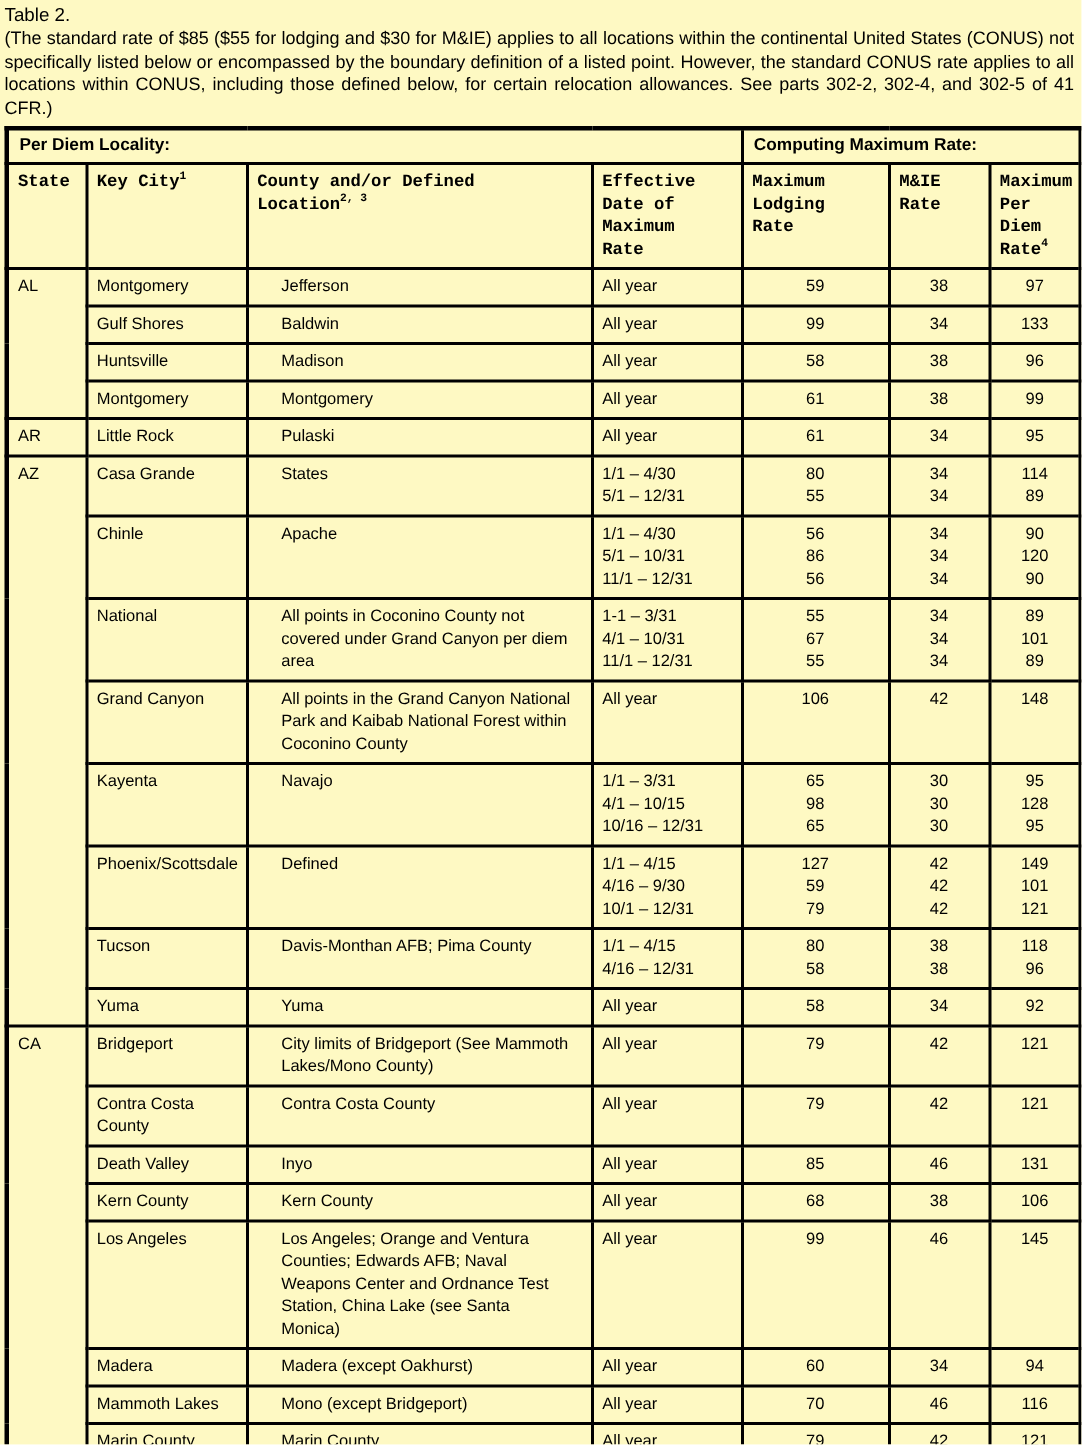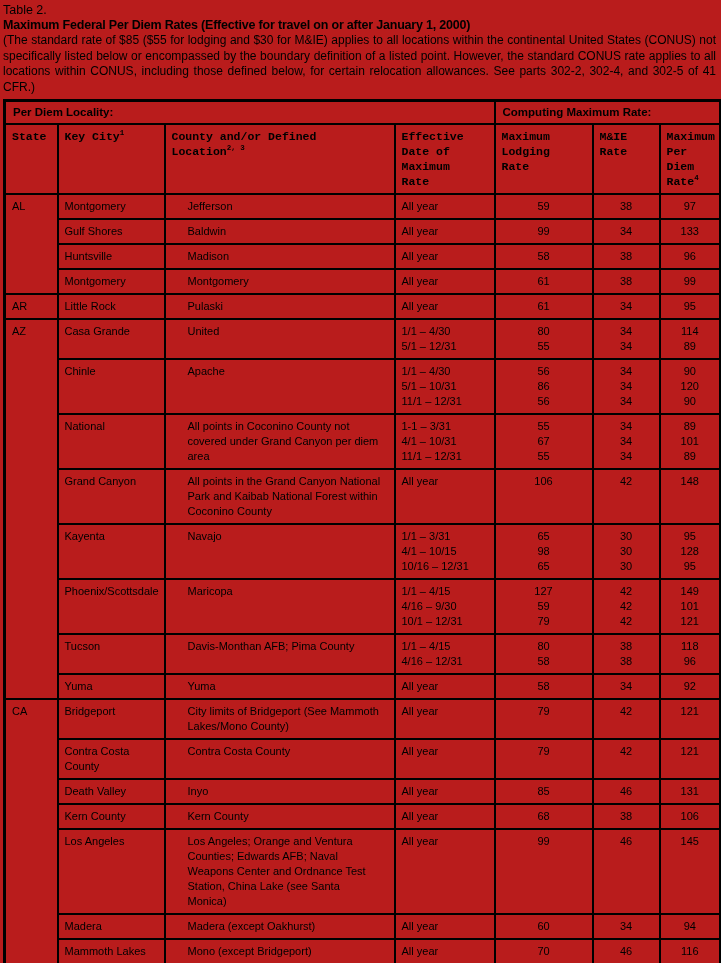--- a/index.html
+++ b/index.html
@@ -7,21 +7,21 @@
     padding: 0;
     background: #ffffff;
     color: #000000;
     font-family: "Liberation Sans", "DejaVu Sans", sans-serif;
   }
   .page {
     width: 721px;
     height: 963px;
     box-sizing: border-box;
     padding: 3px 3px 0 3px;
-    background: #b91c1c;
+    background: #fef9c3;
     overflow: hidden;
   }
   .table-label {
     font-size: 12.5px;
     line-height: 15px;
   }
   .doc-title {
     font-size: 12.5px;
     font-weight: bold;
     line-height: 15px;
@@ -78,21 +78,20 @@
     font-weight: bold;
   }
 </style>
 </head>
 <body>
 
 <div class="page">
 
   <div class="table-label">Table 2.</div>
 
-  <div class="doc-title">Maximum Federal Per Diem Rates (Effective for travel on or after January 1, 2000)</div>
 
   <div class="doc-note">(The standard rate of $85 ($55 for lodging and $30 for M&amp;IE) applies to all locations within the continental United States (CONUS) not specifically listed below or encompassed by the boundary definition of a listed point. However, the standard CONUS rate applies to all locations within CONUS, including those defined below, for certain relocation allowances. See parts 302-2, 302-4, and 302-5 of 41 CFR.)</div>
 
   <table class="per-diem">
     <colgroup>
       <col style="width:53px">
       <col style="width:107px">
       <col style="width:230px">
       <col style="width:100px">
       <col style="width:98px">
@@ -162,21 +161,21 @@
           <td class="pre">Little Rock</td>
           <td class="pre county-cell">Pulaski</td>
           <td class="pre">All year</td>
           <td class="pre num">61</td>
           <td class="pre num">34</td>
           <td class="pre num">95</td>
         </tr>
         <tr>
           <td rowspan="8">AZ</td>
           <td class="pre">Casa Grande</td>
-          <td class="pre county-cell">United</td>
+          <td class="pre county-cell">States</td>
           <td class="pre">1/1 – 4/30
 5/1 – 12/31</td>
           <td class="pre num">80
 55</td>
           <td class="pre num">34
 34</td>
           <td class="pre num">114
 89</td>
         </tr>
         <tr>
@@ -230,21 +229,21 @@
 65</td>
           <td class="pre num">30
 30
 30</td>
           <td class="pre num">95
 128
 95</td>
         </tr>
         <tr>
           <td class="pre">Phoenix/Scottsdale</td>
-          <td class="pre county-cell">Maricopa</td>
+          <td class="pre county-cell">Defined</td>
           <td class="pre">1/1 – 4/15
 4/16 – 9/30
 10/1 – 12/31</td>
           <td class="pre num">127
 59
 79</td>
           <td class="pre num">42
 42
 42</td>
           <td class="pre num">149

